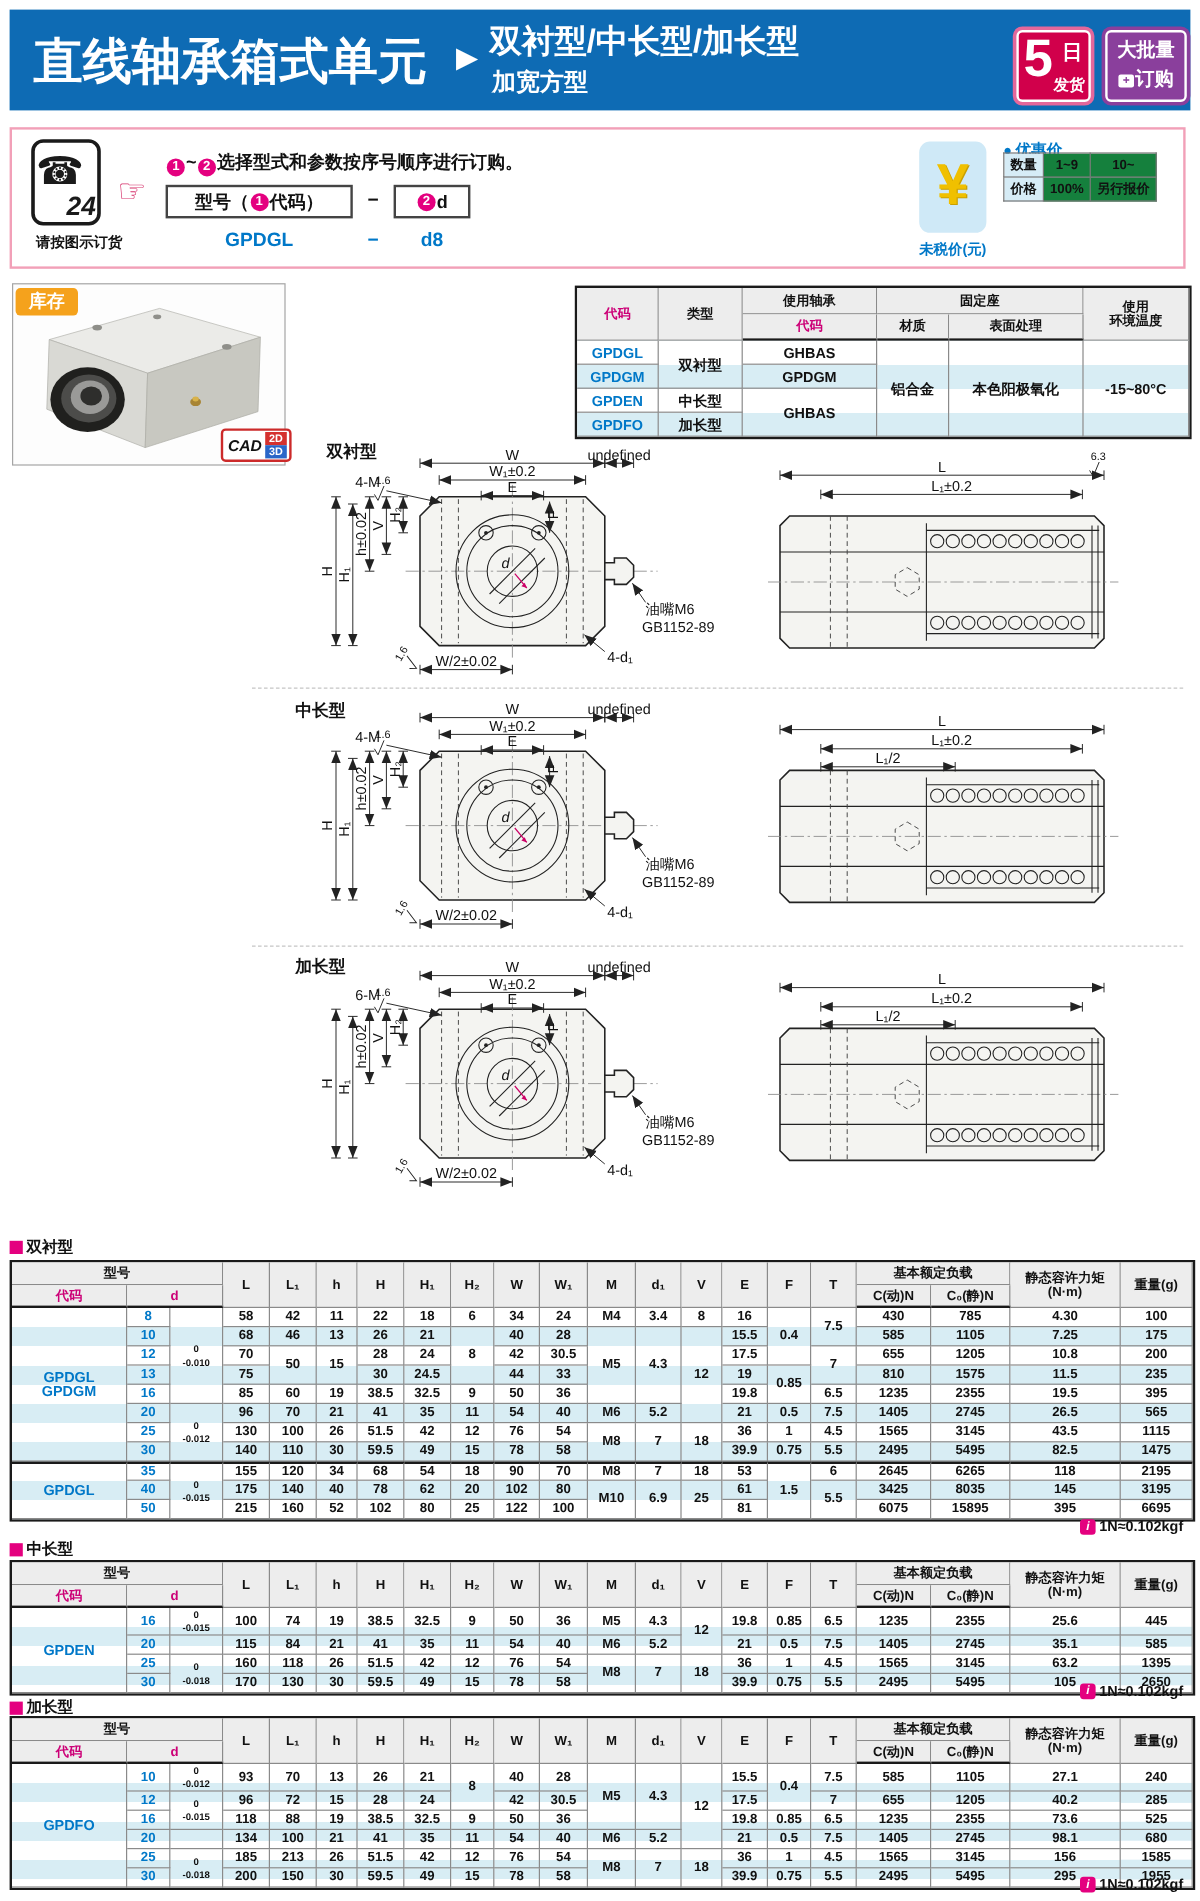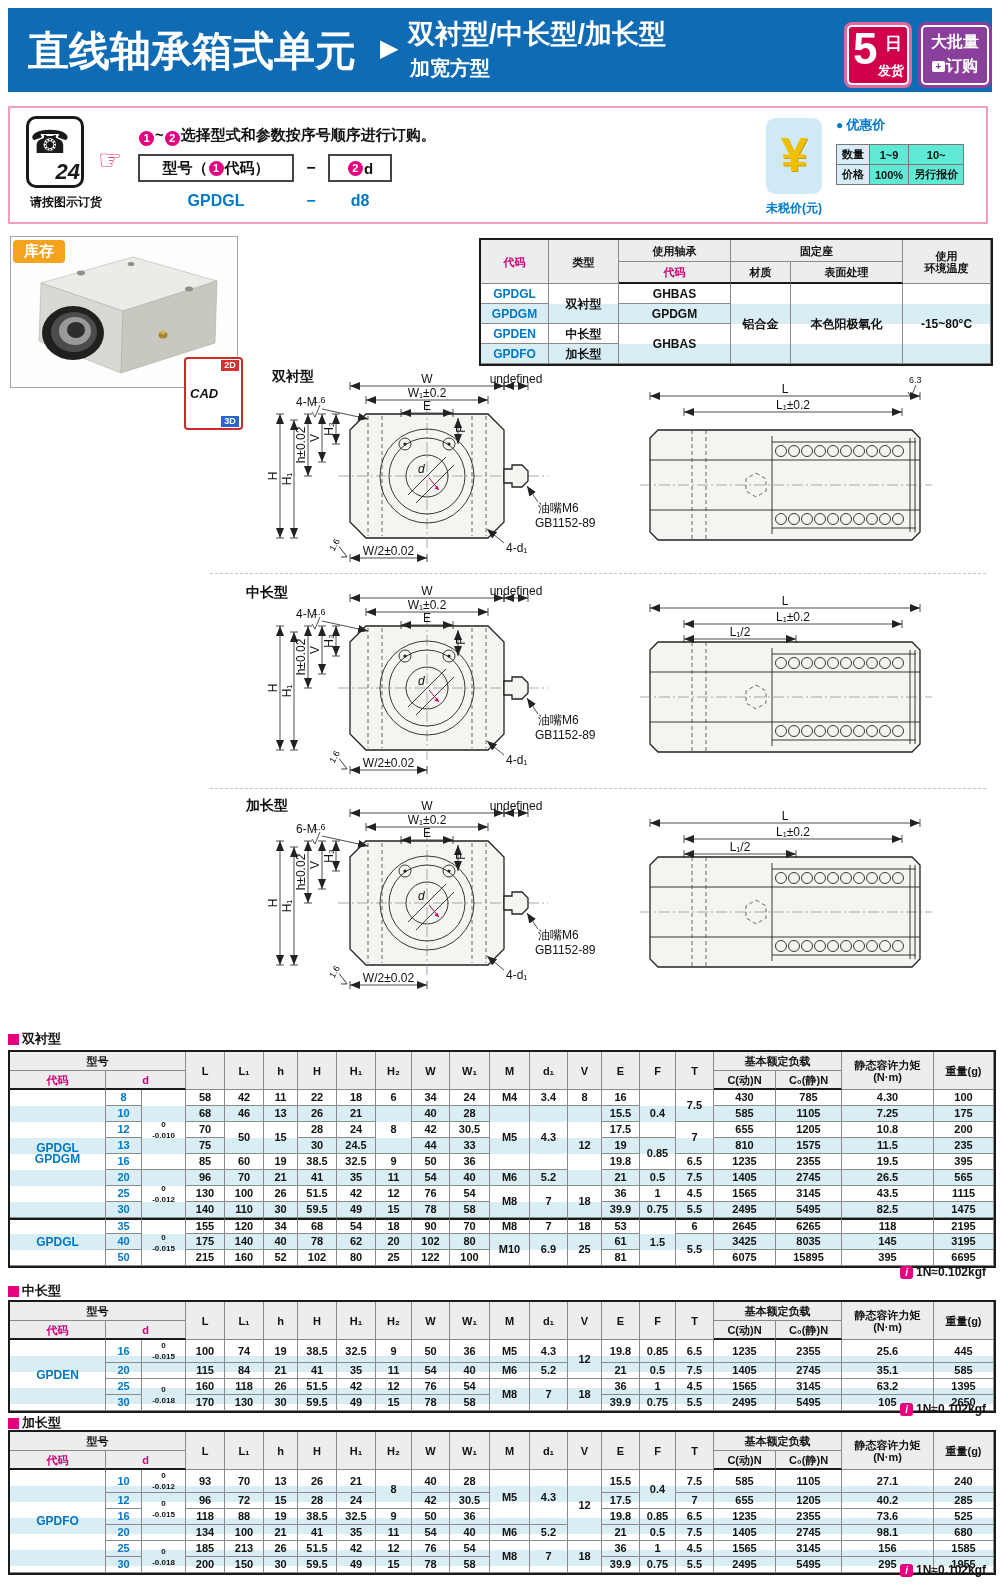--- a/index.html
+++ b/index.html
@@ -42,32 +42,32 @@
   .mdash{width:34px;text-align:center;font-size:16px;font-weight:bold;}
   .mbox2{width:64px;}
   .example-row{position:absolute;left:128px;top:84px;display:flex;color:#0078c8;font-size:16px;font-weight:bold;}
   .ex1{width:156px;text-align:center;}
   .ex2{width:34px;text-align:center;}
   .ex3{width:64px;text-align:center;}
   .yen{position:absolute;left:756px;top:10px;width:56px;height:76px;background:#cfe9f7;border-radius:9px;text-align:center;}
   .yen span{font-size:48px;font-weight:bold;color:#f0c000;line-height:74px;text-shadow:1px 1px 0 #caa000;}
   .price-title{position:absolute;left:826px;top:8px;font-size:13px;font-weight:bold;color:#0078c8;}
   .pdot{color:#0078c8;font-size:12px;margin-right:3px;}
-  .ptab{position:absolute;left:826px;top:36px;border-collapse:collapse;font-size:11px;font-weight:bold;}
-  .ptab td{border:1px solid #777;padding:2px 5px;text-align:center;background:#5eead4;}
+  .ptab{position:absolute;left:826px;top:19px;border-collapse:collapse;font-size:11px;font-weight:bold;}
+  .ptab td{border:1px solid #777;padding:2px 5px;text-align:center;background:#15803d;}
   .ptab td.pc1{background:#d6ecf6;}
   .price-note{position:absolute;left:744px;top:92px;width:80px;text-align:center;font-size:12px;font-weight:bold;color:#0078c8;}
 
   
   .photo-box{position:absolute;left:10px;top:236px;width:228px;height:152px;border:1px solid #a5a5a5;box-sizing:border-box;background:#fdfdfd;}
   .stock{position:absolute;left:13px;top:240px;background:#f5a21c;color:#fff;font-size:15px;font-weight:bold;padding:2px 11px;border-radius:4px;z-index:3;}
   .cadb{position:absolute;left:184px;top:357px;display:flex;align-items:center;z-index:3;background:#fff;border:2px solid #cc2a2a;border-radius:4px;padding:1px 2px 1px 4px;}
   .cad-txt{font-size:13px;font-weight:bold;font-style:italic;margin-right:3px;}
   .cad-2d{display:block;background:#d5312e;color:#fff;font-size:9px;font-weight:bold;padding:0 3px;line-height:11px;}
-  .cad-3d{display:block;background:#2a66c8;color:#fff;font-size:9px;font-weight:bold;padding:0 3px;line-height:11px;margin-top:45px;}
+  .cad-3d{display:block;background:#2a66c8;color:#fff;font-size:9px;font-weight:bold;padding:0 3px;line-height:11px;}
 
   
   table.spec{border-spacing:0;border:2px solid #1a1a1a;table-layout:fixed;background:#fff;
              font-size:11px;font-weight:bold;text-align:center;color:#111;}
   table.spec th{background:#ededed;border-right:1px solid #8a8a8a;border-bottom:1px solid #8a8a8a;
                 font-size:11px;font-weight:bold;padding:0 1px;line-height:12px;white-space:pre-line;}
   table.spec thead tr:last-child th{border-bottom:2px solid #1a1a1a;}
   table.spec td{border-right:1px solid #8a8a8a;border-bottom:1px solid #8a8a8a;box-sizing:border-box;
                 height:16px;line-height:11px;padding:0;white-space:pre-line;background:transparent;}
   table.spec tbody{background:repeating-linear-gradient(to bottom,#fff 0,#fff 16px,#d8edf4 16px,#d8edf4 32px);}

